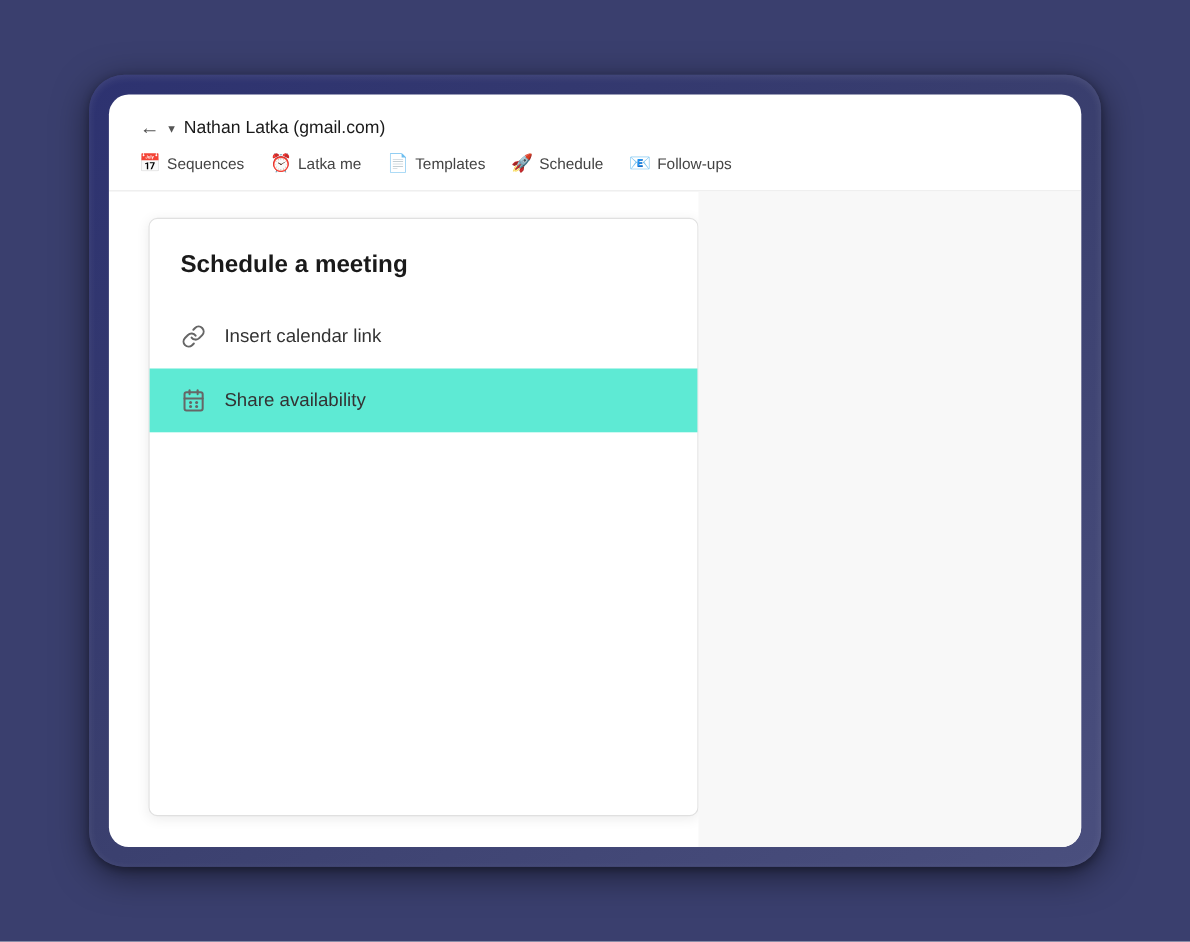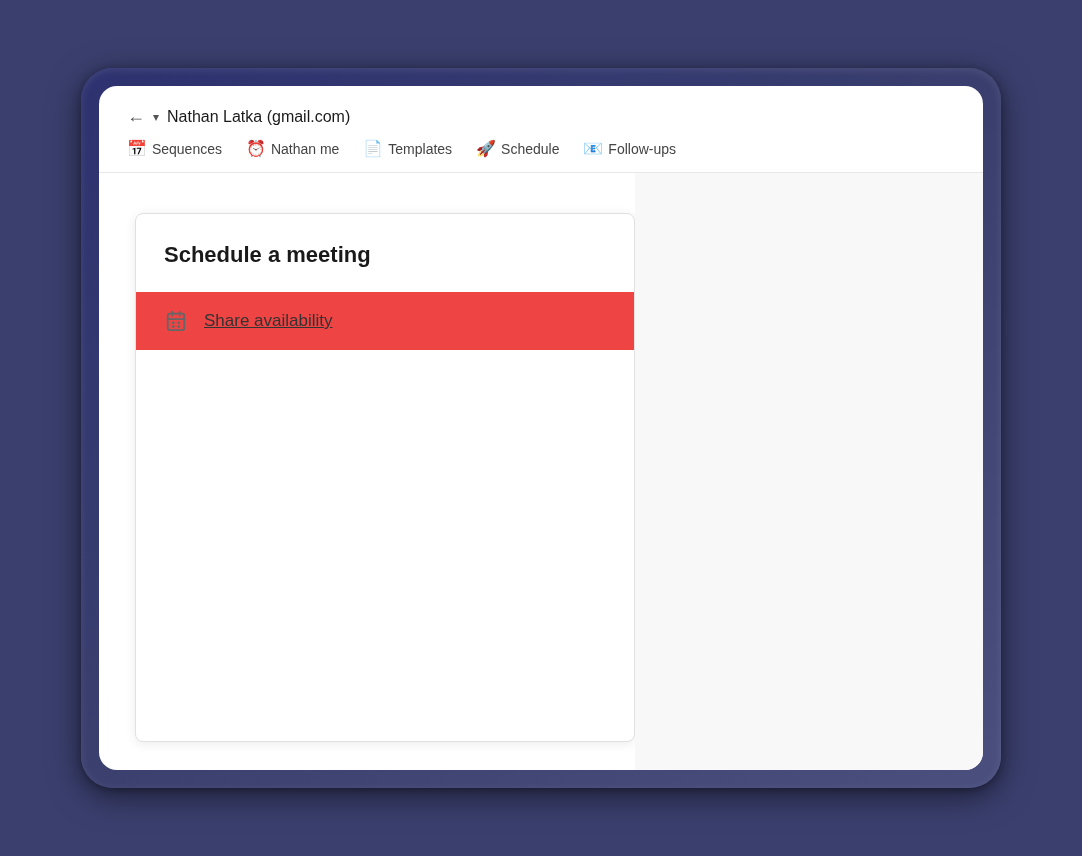--- a/index.html
+++ b/index.html
@@ -98,21 +98,21 @@
       flex: 1;
       overflow: hidden;
     }
 
     .dropdown-panel {
       width: 500px;
       min-height: 420px;
       background: #ffffff;
       border: 1px solid #e0e0e0;
       border-radius: 8px;
-      margin: 40px 0 28px 36px;
+      margin: 24px 0 28px 36px;
       padding: 28px 0;
       display: flex;
       flex-direction: column;
       box-shadow: 0 2px 12px rgba(0,0,0,0.08);
     }
 
     .dropdown-title {
       font-size: 22px;
       font-weight: 700;
       color: #1a1a1a;
@@ -124,22 +124,21 @@
       align-items: center;
       gap: 16px;
       padding: 18px 28px;
       font-size: 17px;
       color: #333;
       cursor: pointer;
       transition: background 0.1s;
     }
 
     .menu-item.active {
-      background: #ef4444;
-      text-decoration: underline;
+      background: #5eead4;
     }
 
     .menu-item .item-icon {
       font-size: 20px;
       color: #666;
       width: 24px;
       display: flex;
       align-items: center;
       justify-content: center;
     }
@@ -169,41 +168,50 @@
         <span class="email-link">Nathan Latka (gmail.com)</span>
       </div>
 
       <div class="toolbar-nav">
         <div class="nav-item">
           <span class="emoji">📅</span>
           <span>Sequences</span>
         </div>
         <div class="nav-item">
           <span class="emoji">⏰</span>
-          <span>Nathan me</span>
+          <span>Latka me</span>
         </div>
         <div class="nav-item">
           <span class="emoji">📄</span>
           <span>Templates</span>
         </div>
         <div class="nav-item">
           <span class="emoji">🚀</span>
           <span>Schedule</span>
         </div>
         <div class="nav-item">
           <span class="emoji">📧</span>
           <span>Follow-ups</span>
         </div>
       </div>
     </div>
 
     <div class="content-area">
       <div class="dropdown-panel">
         <div class="dropdown-title">Schedule a meeting</div>
 
+        <div class="menu-item">
+          <span class="item-icon">
+            <svg class="svg-icon" viewBox="0 0 24 24" fill="none" stroke="#666" stroke-width="2" stroke-linecap="round" stroke-linejoin="round">
+              <path d="M10 13a5 5 0 0 0 7.54.54l3-3a5 5 0 0 0-7.07-7.07l-1.72 1.71"></path>
+              <path d="M14 11a5 5 0 0 0-7.54-.54l-3 3a5 5 0 0 0 7.07 7.07l1.71-1.71"></path>
+            </svg>
+          </span>
+          <span>Insert calendar link</span>
+        </div>
 
         <div class="menu-item active">
           <span class="item-icon">
             <svg class="svg-icon" viewBox="0 0 24 24" fill="none" stroke="#666" stroke-width="2" stroke-linecap="round" stroke-linejoin="round">
               <rect x="3" y="4" width="18" height="18" rx="2" ry="2"></rect>
               <line x1="16" y1="2" x2="16" y2="6"></line>
               <line x1="8" y1="2" x2="8" y2="6"></line>
               <line x1="3" y1="10" x2="21" y2="10"></line>
               <line x1="9" y1="14" x2="9" y2="14" stroke-width="3"></line>
               <line x1="15" y1="14" x2="15" y2="14" stroke-width="3"></line>

